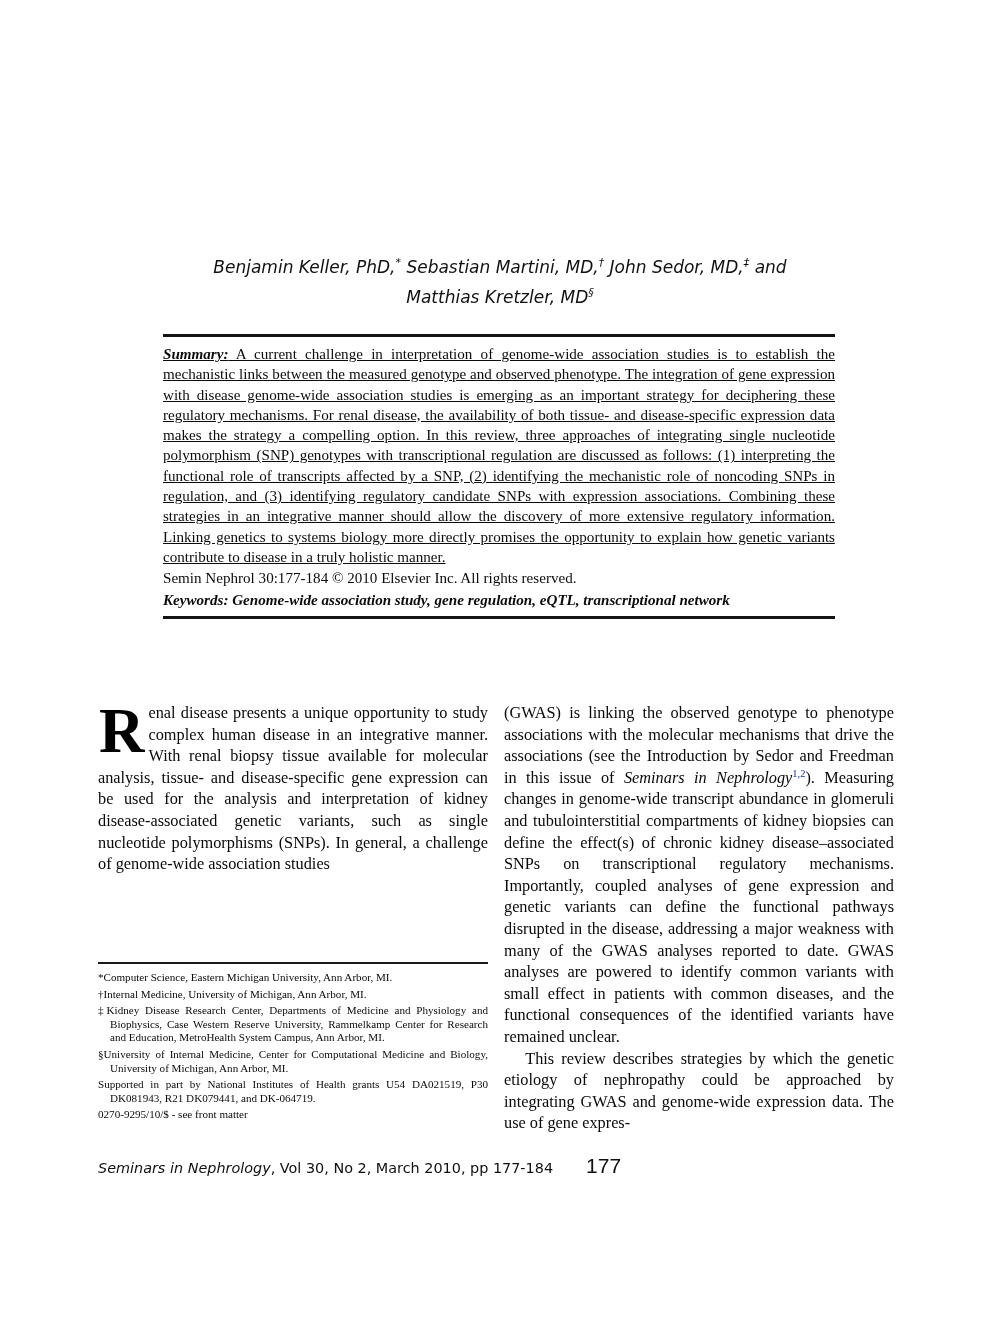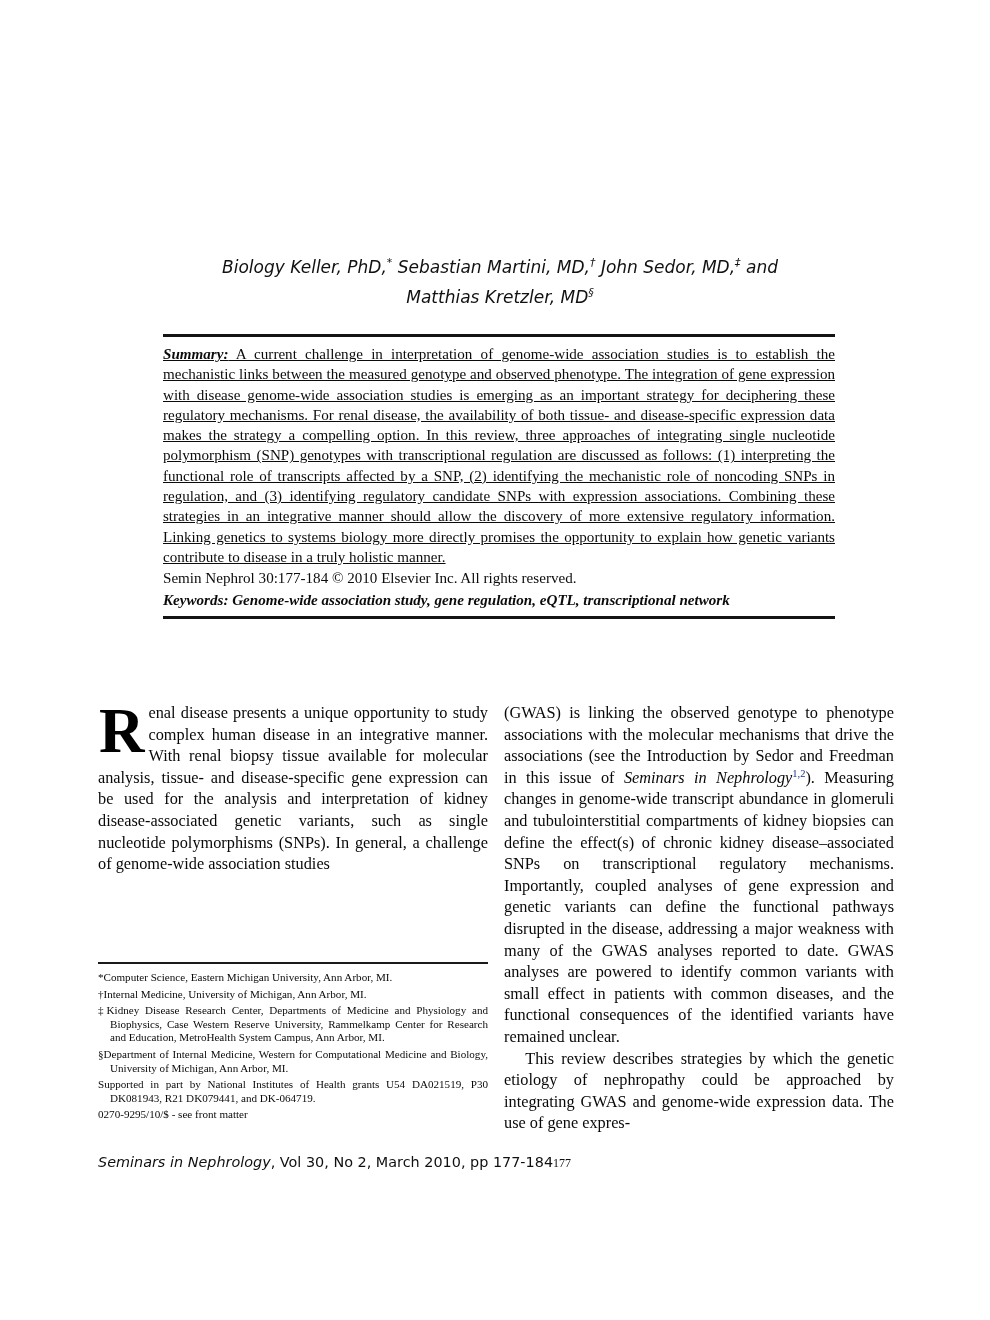--- a/index.html
+++ b/index.html
@@ -180,34 +180,35 @@
     align-items: baseline;
   }
   .footer-journal {
     font-family: "DejaVu Sans", "Liberation Sans", sans-serif;
     font-style: italic;
     font-size: 14.4px;
     color: #101010;
   }
   .footer-journal .nonital { font-style: normal; }
   .footer-page {
-    font-family: Liberation Serif, serif;
-    font-size: 12px;
+    font-family: Liberation Sans, sans-serif;
+    font-size: 21px;
     font-weight: normal;
     color: #101010;
+    margin-left: 33px;
   }
 </style>
 </head>
 <body>
 
 <div class="page">
 
 
   <div class="authors-block">
-    <div class="author-line"><span>Biology Keller, PhD,</span><sup>*</sup><span> Sebastian Martini, MD,</span><sup>†</sup><span> John Sedor, MD,</span><sup>‡</sup><span> and</span></div>
+    <div class="author-line"><span>Benjamin Keller, PhD,</span><sup>*</sup><span> Sebastian Martini, MD,</span><sup>†</sup><span> John Sedor, MD,</span><sup>‡</sup><span> and</span></div>
     <div class="author-line"><span>Matthias Kretzler, MD</span><sup>§</sup></div>
   </div>
 
   <div class="abstract-wrap">
     <div class="rule-heavy"></div>
     <div class="abstract-body">
       <p><span class="lead">Summary:</span><span> A current challenge in interpretation of genome-wide association studies is to establish the mechanistic links between the measured genotype and observed phenotype. The integration of gene expression with disease genome-wide association studies is emerging as an important strategy for deciphering these regulatory mechanisms. For renal disease, the availability of both tissue- and disease-specific expression data makes the strategy a compelling option. In this review, three approaches of integrating single nucleotide polymorphism (SNP) genotypes with transcriptional regulation are discussed as follows: (1) interpreting the functional role of transcripts affected by a SNP, (2) identifying the mechanistic role of noncoding SNPs in regulation, and (3) identifying regulatory candidate SNPs with expression associations. Combining these strategies in an integrative manner should allow the discovery of more extensive regulatory information. Linking genetics to systems biology more directly promises the opportunity to explain how genetic variants contribute to disease in a truly holistic manner.</span></p>
       <div class="cite-line">Semin Nephrol 30:177-184 © 2010 Elsevier Inc. All rights reserved.</div>
       <div class="keywords-line"><span class="kw-label">Keywords:</span><span class="kw-body"> Genome-wide association study, gene regulation, eQTL, transcriptional network</span></div>
     </div>
@@ -222,21 +223,21 @@
     <p><span>(GWAS) is linking the observed genotype to phenotype associations with the molecular mechanisms that drive the associations (see the Introduction by Sedor and Freedman in this issue of </span><span class="ital">Seminars in Nephrology</span><span class="supcite">1,2</span><span>). Measuring changes in genome-wide transcript abundance in glomeruli and tubulointerstitial compartments of kidney biopsies can define the effect(s) of chronic kidney disease–associated SNPs on transcriptional regulatory mechanisms. Importantly, coupled analyses of gene expression and genetic variants can define the functional pathways disrupted in the disease, addressing a major weakness with many of the GWAS analyses reported to date. GWAS analyses are powered to identify common variants with small effect in patients with common diseases, and the functional consequences of the identified variants have remained unclear.</span></p>
     <p>This review describes strategies by which the genetic etiology of nephropathy could be approached by integrating GWAS and genome-wide expression data. The use of gene expres-</p>
   </div>
 
   <div class="footnotes">
     <div class="rule-thin"></div>
     <div class="footnote-list">
       <p class="footnote">*Computer Science, Eastern Michigan University, Ann Arbor, MI.</p>
       <p class="footnote">†Internal Medicine, University of Michigan, Ann Arbor, MI.</p>
       <p class="footnote">‡Kidney Disease Research Center, Departments of Medicine and Physiology and Biophysics, Case Western Reserve University, Rammelkamp Center for Research and Education, MetroHealth System Campus, Ann Arbor, MI.</p>
-      <p class="footnote">§Department of Internal Medicine, Western for Computational Medicine and Biology, University of Michigan, Ann Arbor, MI.</p>
+      <p class="footnote">§University of Internal Medicine, Center for Computational Medicine and Biology, University of Michigan, Ann Arbor, MI.</p>
       <p class="footnote">Supported in part by National Institutes of Health grants U54 DA021519, P30 DK081943, R21 DK079441, and DK-064719.</p>
       <p class="footnote tight">0270-9295/10/$ - see front matter</p>
     </div>
   </div>
 
   <div class="footer">
     <div class="footer-journal"><span>Seminars in Nephrology</span><span class="nonital">, Vol 30, No 2, March 2010, pp 177-184</span></div>
     <div class="footer-page">177</div>
   </div>
 

